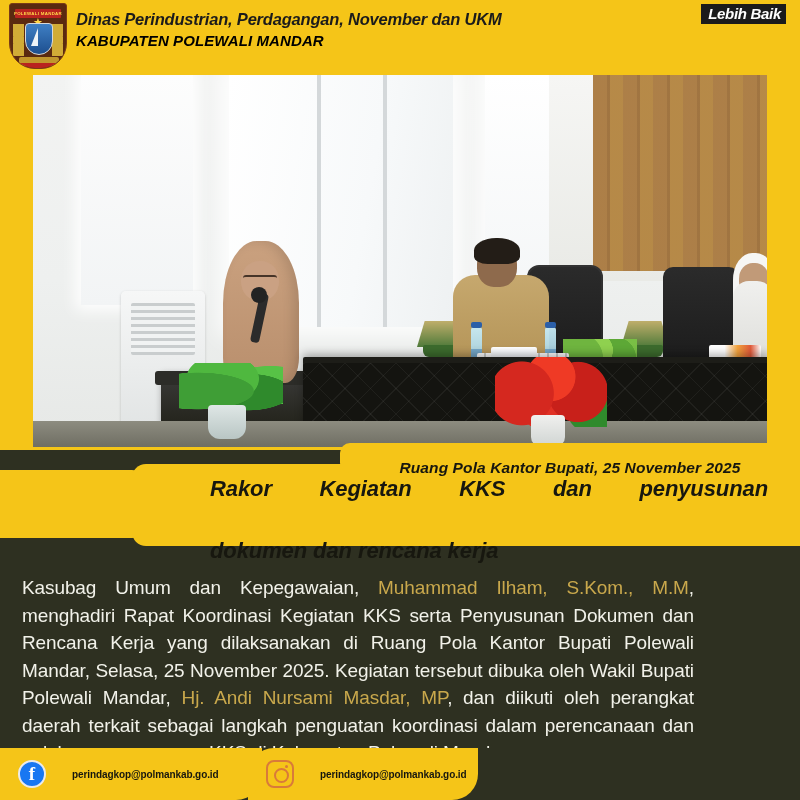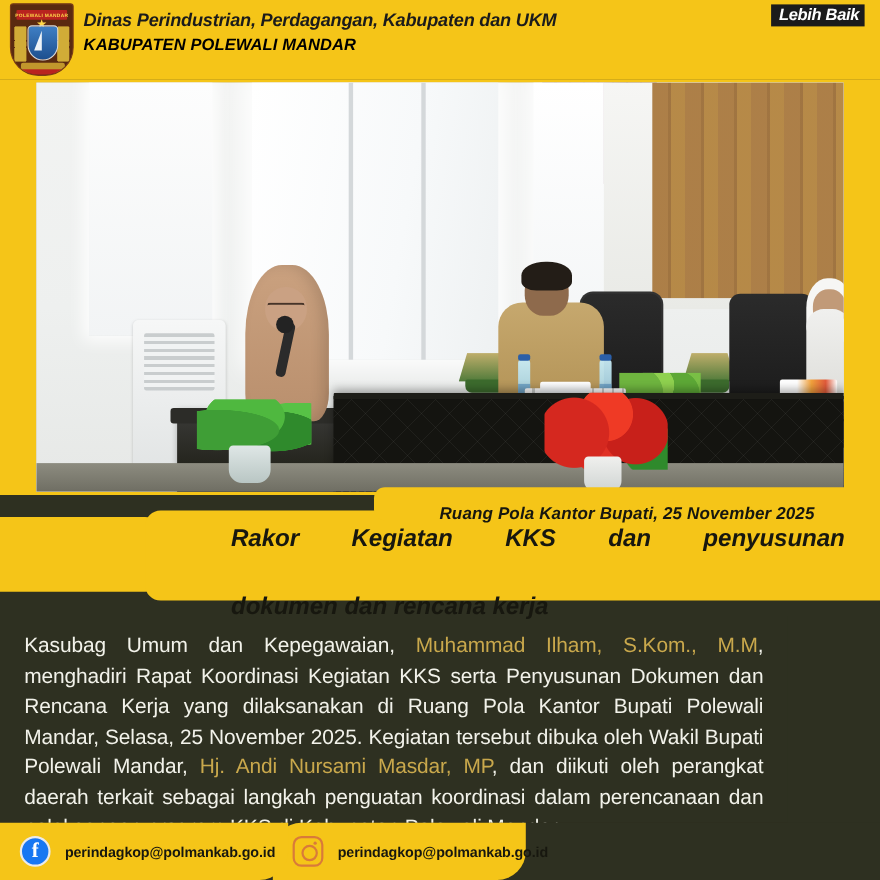--- a/index.html
+++ b/index.html
@@ -395,22 +395,22 @@
     background:#2e3021; z-index:7;
   }
   .fchip {
     position:absolute; top:0; height:52px; background:#f5c518;
     display:flex; align-items:center;
   }
   .fchip1 { left:0;   width:262px; border-radius:0 0 26px 0; padding-left:18px; }
   .fchip2 { left:248px; width:230px; border-radius:26px 0 26px 0; padding-left:18px; }
   .fchip3 { left:462px; width:338px; border-radius:26px 0 0 0; padding-left:20px; }
   .fchip .ftext {
-    font-size:13px; font-weight:bold; color:#17170f; letter-spacing:-.1px;
-    margin-left:13px; white-space:nowrap;
+    font-size:10px; font-weight:bold; color:#17170f; letter-spacing:-.1px;
+    margin-left:26px; white-space:nowrap;
   }
   .fchip3 .ftext { font-size:10.5px; margin-left:16px; }
   .ic { width:28px; height:28px; border-radius:50%; flex:0 0 28px; position:relative; }
   .ic-fb { background:#1877f2; border:2.5px solid #eaeaea; }
   .ic-fb::after {
     content:'f'; position:absolute; inset:0; color:#fff; font-size:19px;
     font-weight:bold; font-family:"Liberation Serif", serif;
     text-align:center; line-height:23px;
   }
   .ic-ig {
@@ -450,21 +450,21 @@
       <div class="crest-star">★</div>
       <div class="crest-wreath-l"></div>
       <div class="crest-wreath-r"></div>
       <div class="crest-shield"></div>
       <div class="crest-sail"></div>
       <div class="crest-base"></div>
       <div class="crest-base2"></div>
     </div>
 
     <div class="header-titles">
-      <div class="header-line1">Dinas Perindustrian, Perdagangan, Kabupaten dan UKM</div>
+      <div class="header-line1">Dinas Perindustrian, Perdagangan, November dan UKM</div>
       <div class="header-line2">KABUPATEN POLEWALI MANDAR</div>
     </div>
 
     <div class="polman">
       <div class="polman-sub">
         <span>Lebih Baik</span>
       </div>
     </div>
   </div>
 

